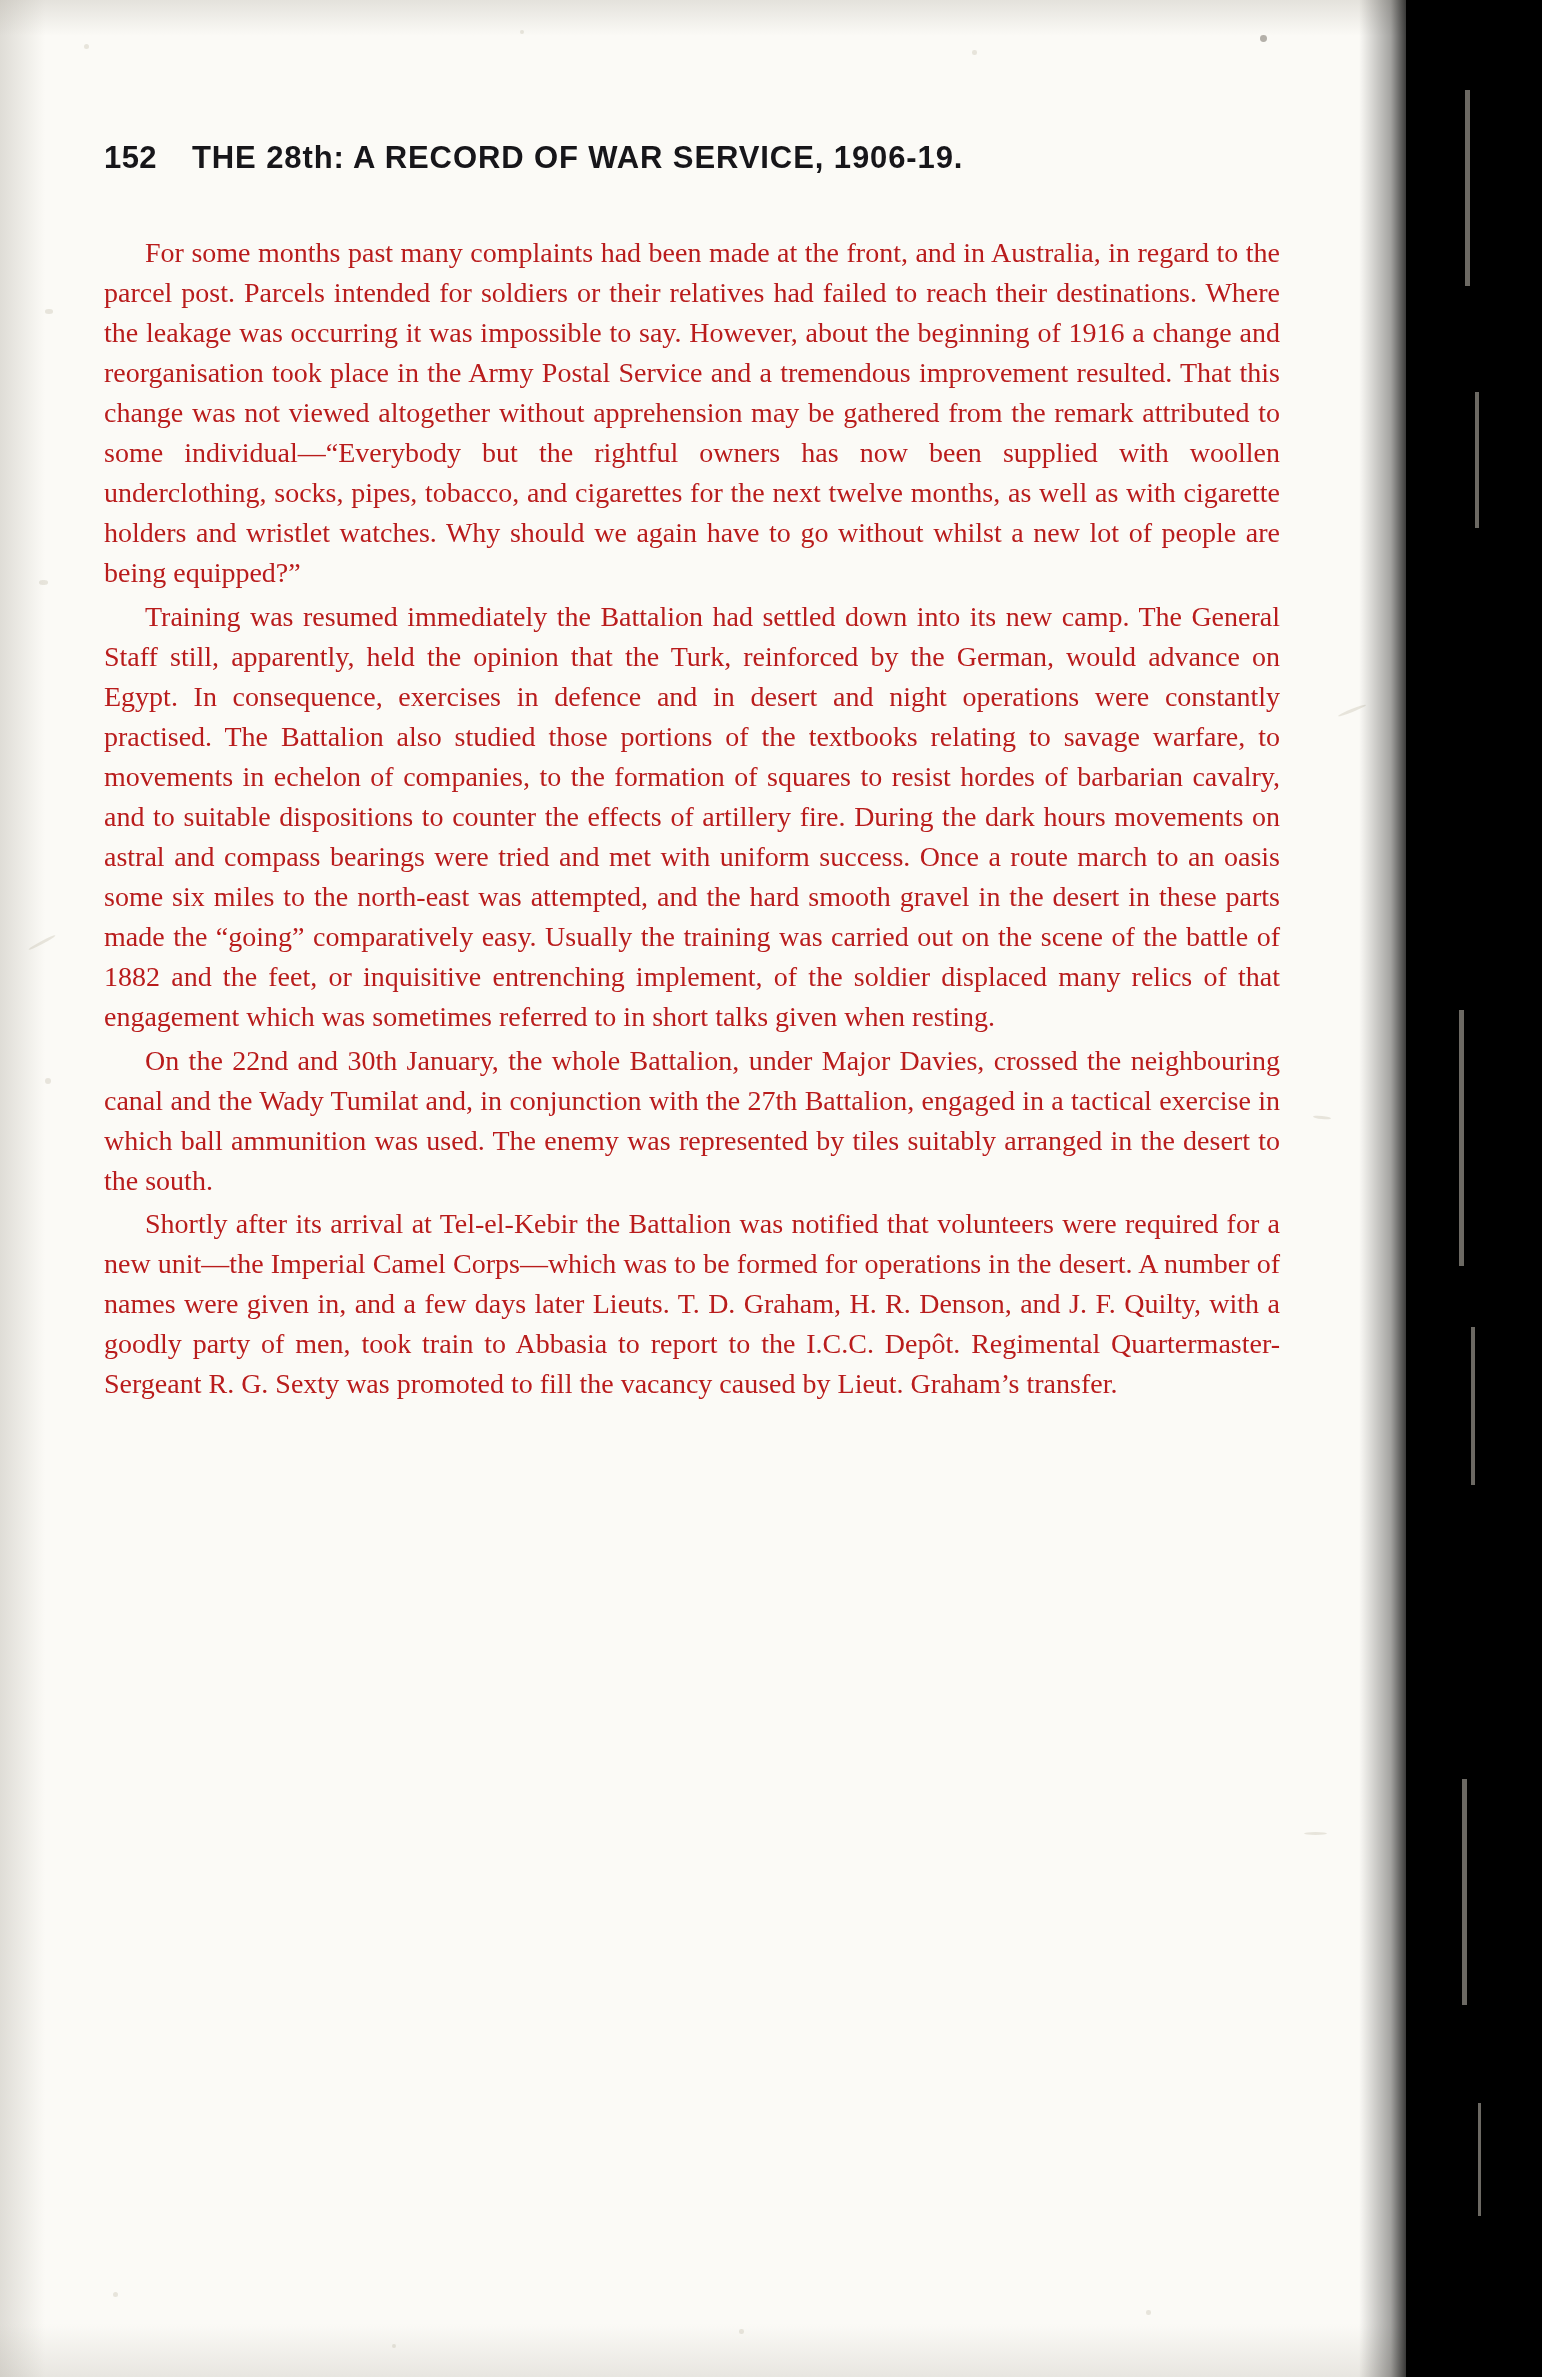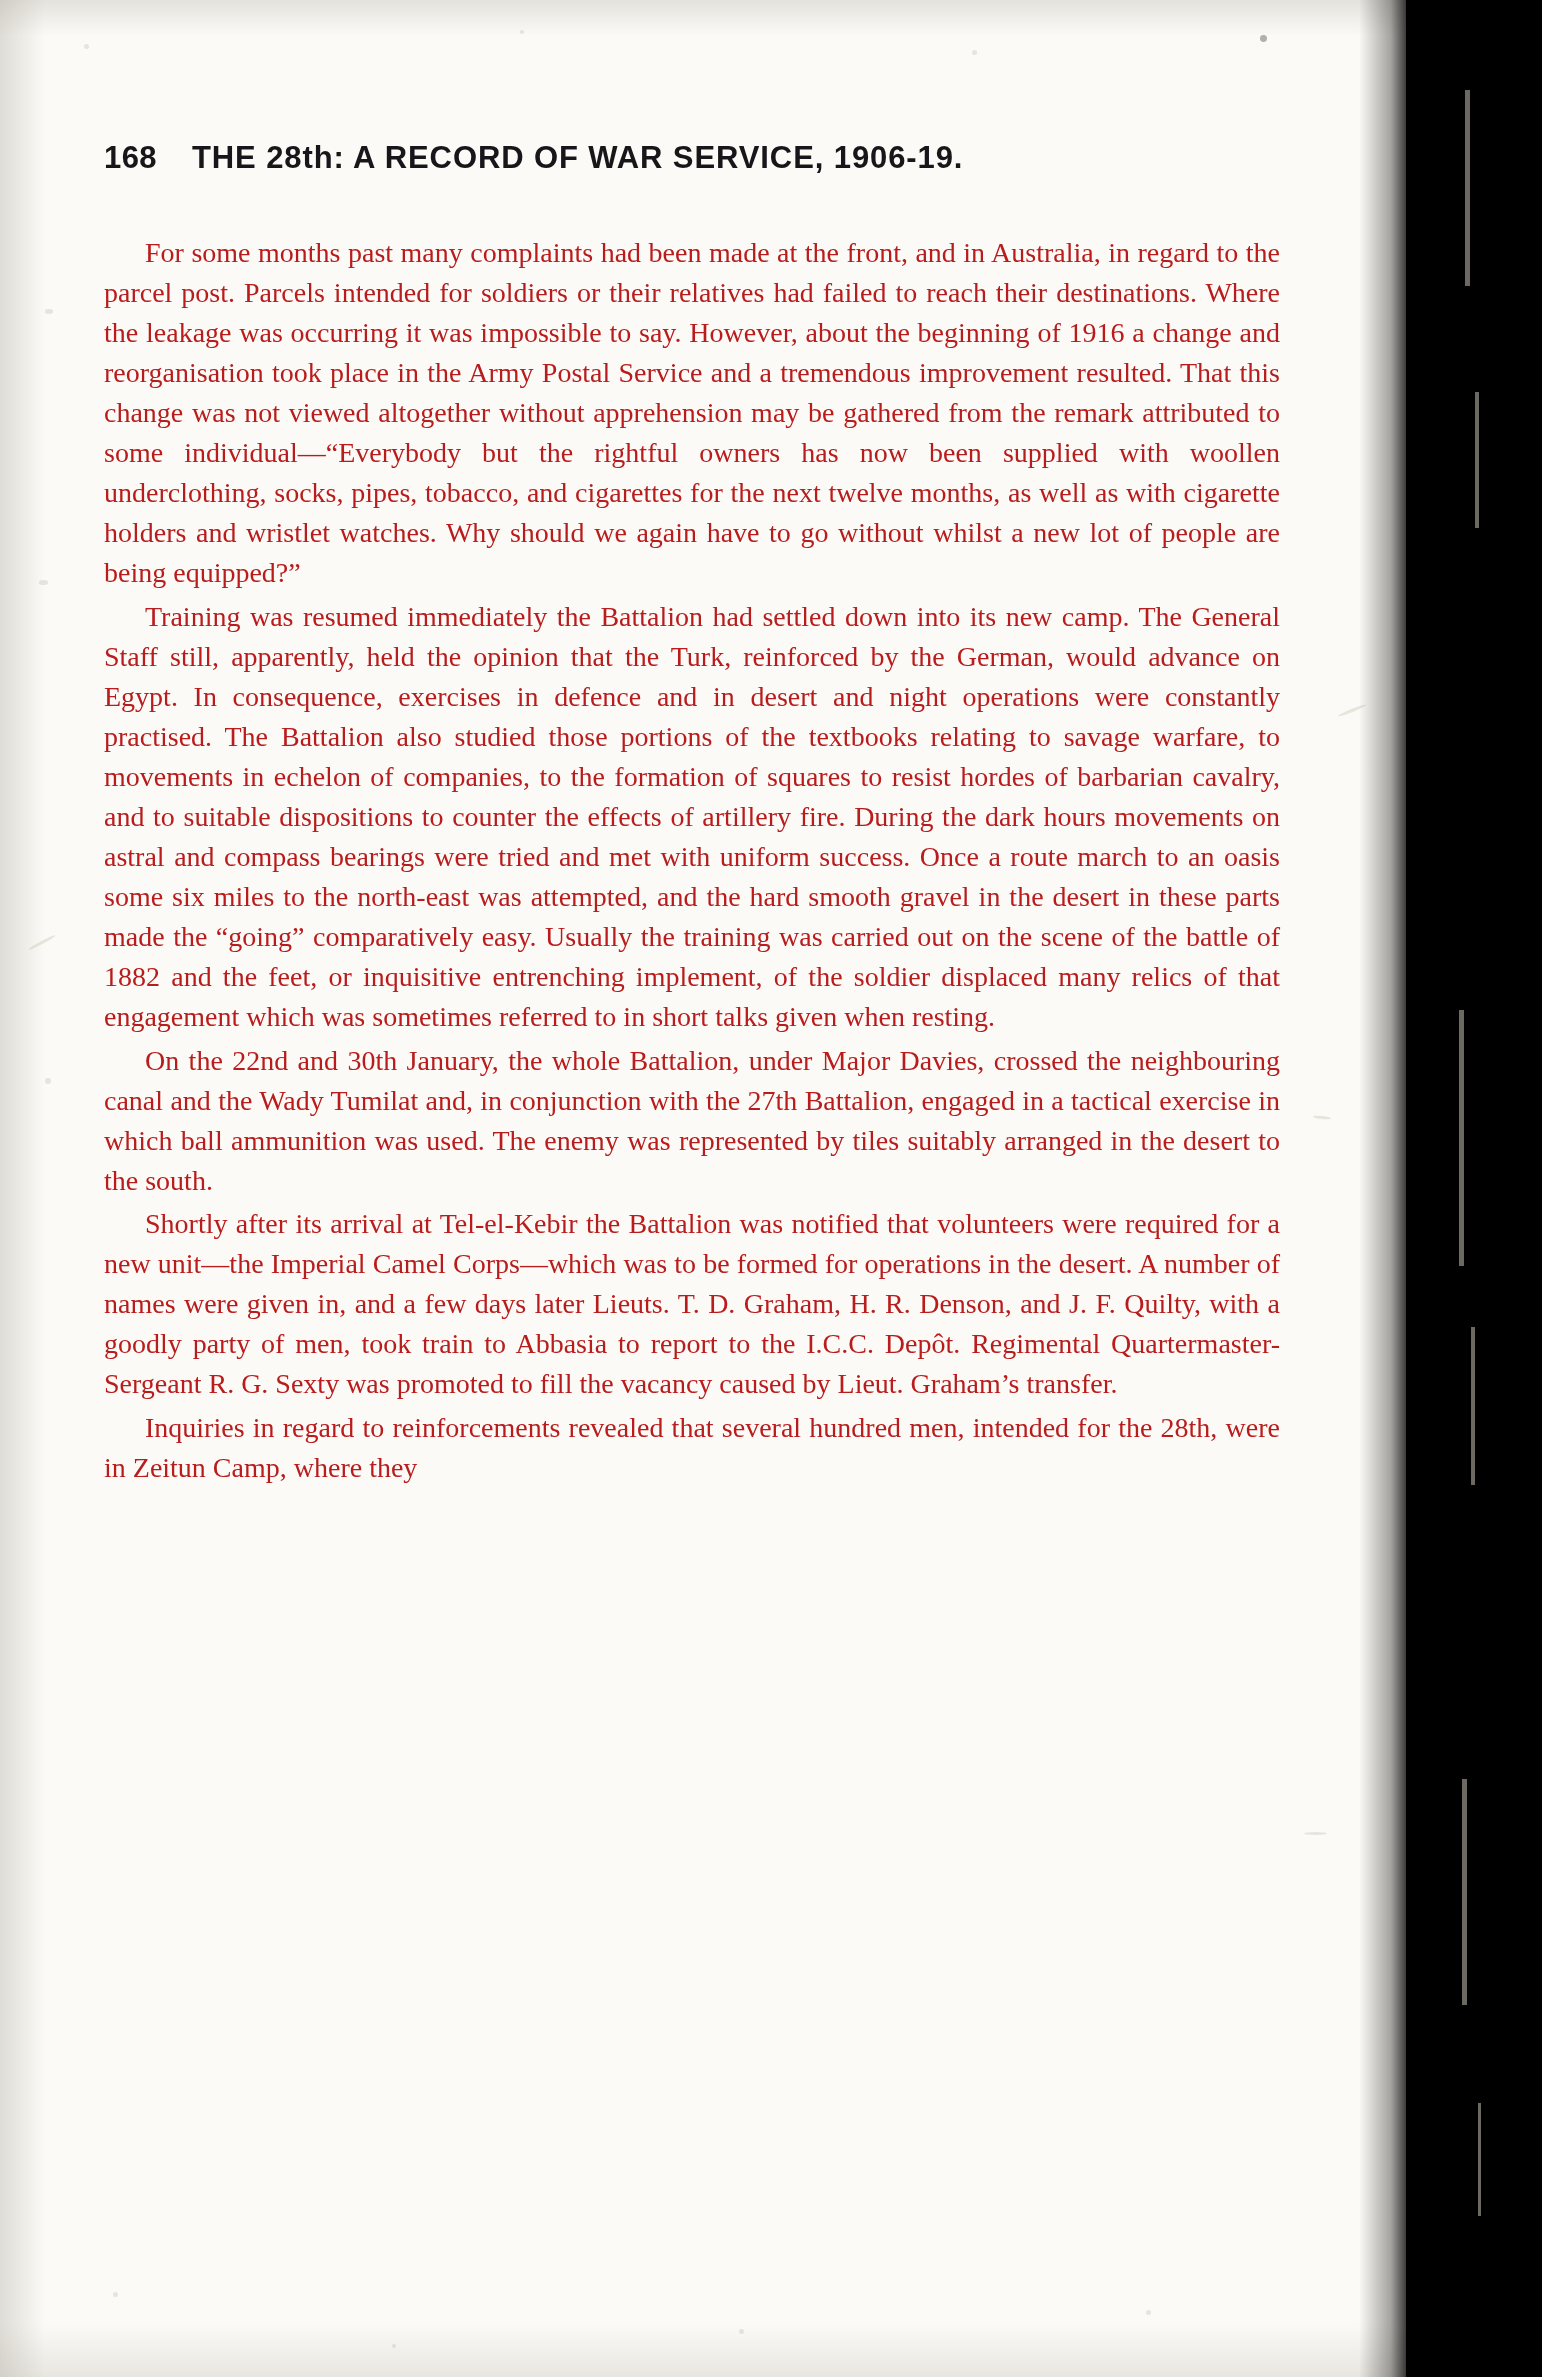--- a/index.html
+++ b/index.html
@@ -153,28 +153,27 @@
   <div class="grain" style="left:392px;top:2344px;width:3.8px;height:3.8px;"></div>
   <div class="grain" style="left:1146px;top:2310px;width:4.5px;height:4.5px;"></div>
 
   <div id="left-shadow"></div>
   <div id="top-shadow"></div>
   <div id="bottom-shadow"></div>
 
   <div id="content">
 
     <div id="running-head">
-      <span class="folio">168</span><span class="rh-text">THE 28th: A RECORD OF WAR SERVICE, 1906-19.</span>
+      <span class="folio">152</span><span class="rh-text">THE 28th: A RECORD OF WAR SERVICE, 1906-19.</span>
     </div>
 
     <p class="body-par">For some months past many complaints had been made at the front, and in Australia, in regard to the parcel post. Parcels intended for soldiers or their relatives had failed to reach their destinations. Where the leakage was occurring it was impossible to say. However, about the beginning of 1916 a change and reorganisation took place in the Army Postal Service and a tremendous improvement resulted. That this change was not viewed altogether without apprehension may be gathered from the remark attributed to some individual—“Everybody but the rightful owners has now been supplied with woollen underclothing, socks, pipes, tobacco, and cigarettes for the next twelve months, as well as with cigarette holders and wristlet watches. Why should we again have to go without whilst a new lot of people are being equipped?”</p>
     <p class="body-par">Training was resumed immediately the Battalion had settled down into its new camp. The General Staff still, apparently, held the opinion that the Turk, reinforced by the German, would advance on Egypt. In consequence, exercises in defence and in desert and night operations were constantly practised. The Battalion also studied those portions of the textbooks relating to savage warfare, to movements in echelon of companies, to the formation of squares to resist hordes of barbarian cavalry, and to suitable dispositions to counter the effects of artillery fire. During the dark hours movements on astral and compass bearings were tried and met with uniform success. Once a route march to an oasis some six miles to the north-east was attempted, and the hard smooth gravel in the desert in these parts made the “going” comparatively easy. Usually the training was carried out on the scene of the battle of 1882 and the feet, or inquisitive entrenching implement, of the soldier displaced many relics of that engagement which was sometimes referred to in short talks given when resting.</p>
     <p class="body-par">On the 22nd and 30th January, the whole Battalion, under Major Davies, crossed the neighbouring canal and the Wady Tumilat and, in conjunction with the 27th Battalion, engaged in a tactical exercise in which ball ammunition was used. The enemy was represented by tiles suitably arranged in the desert to the south.</p>
     <p class="body-par">Shortly after its arrival at Tel-el-Kebir the Battalion was notified that volunteers were required for a new unit—the Imperial Camel Corps—which was to be formed for operations in the desert. A number of names were given in, and a few days later Lieuts. T. D. Graham, H. R. Denson, and J. F. Quilty, with a goodly party of men, took train to Abbasia to report to the I.C.C. Depôt. Regimental Quartermaster-Sergeant R. G. Sexty was promoted to fill the vacancy caused by Lieut. Graham’s transfer.</p>
-    <p class="body-par">Inquiries in regard to reinforcements revealed that several hundred men, intended for the 28th, were in Zeitun Camp, where they</p>
 
   </div>
 
   <div id="gutter-edge"></div>
   <div id="gutter-soft"></div>
   <div id="gutter">
     <div class="gutter-streak" style="left:59px;top:90px;width:4.5px;height:196px;"></div>
     <div class="gutter-streak" style="left:69px;top:392px;width:3.8px;height:136px;"></div>
     <div class="gutter-streak" style="left:53px;top:1010px;width:5.3px;height:256px;"></div>
     <div class="gutter-streak" style="left:65px;top:1327px;width:3.8px;height:158px;"></div>

